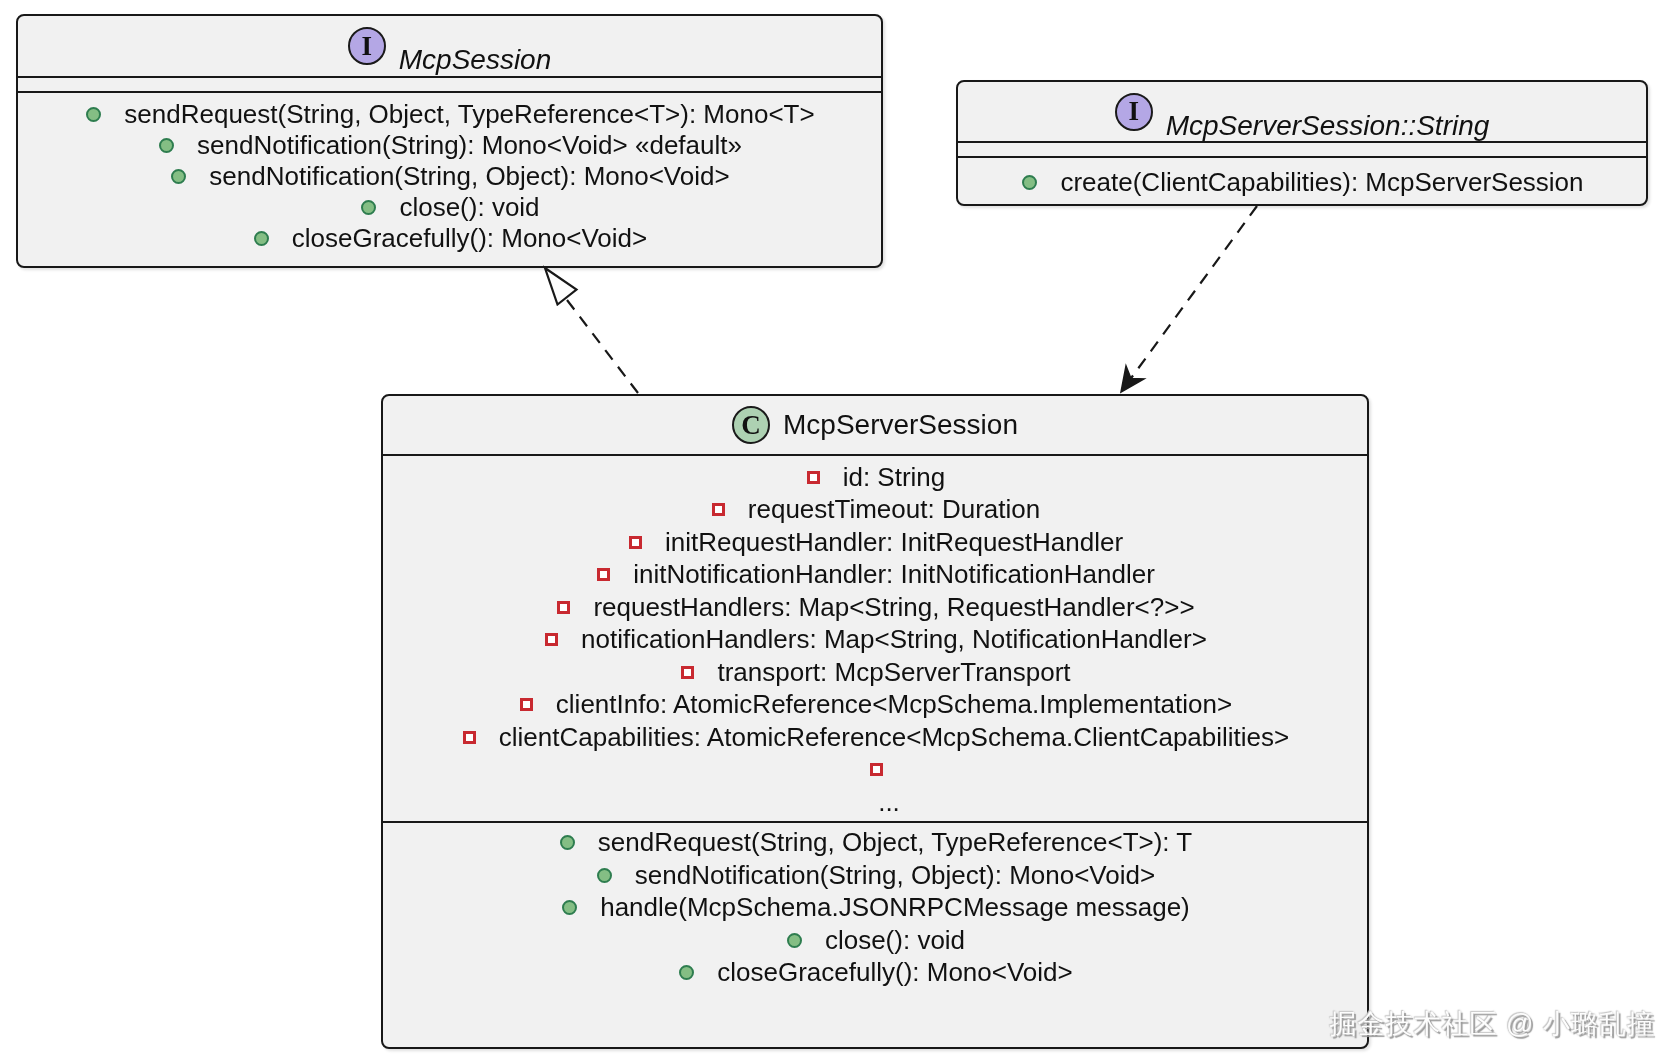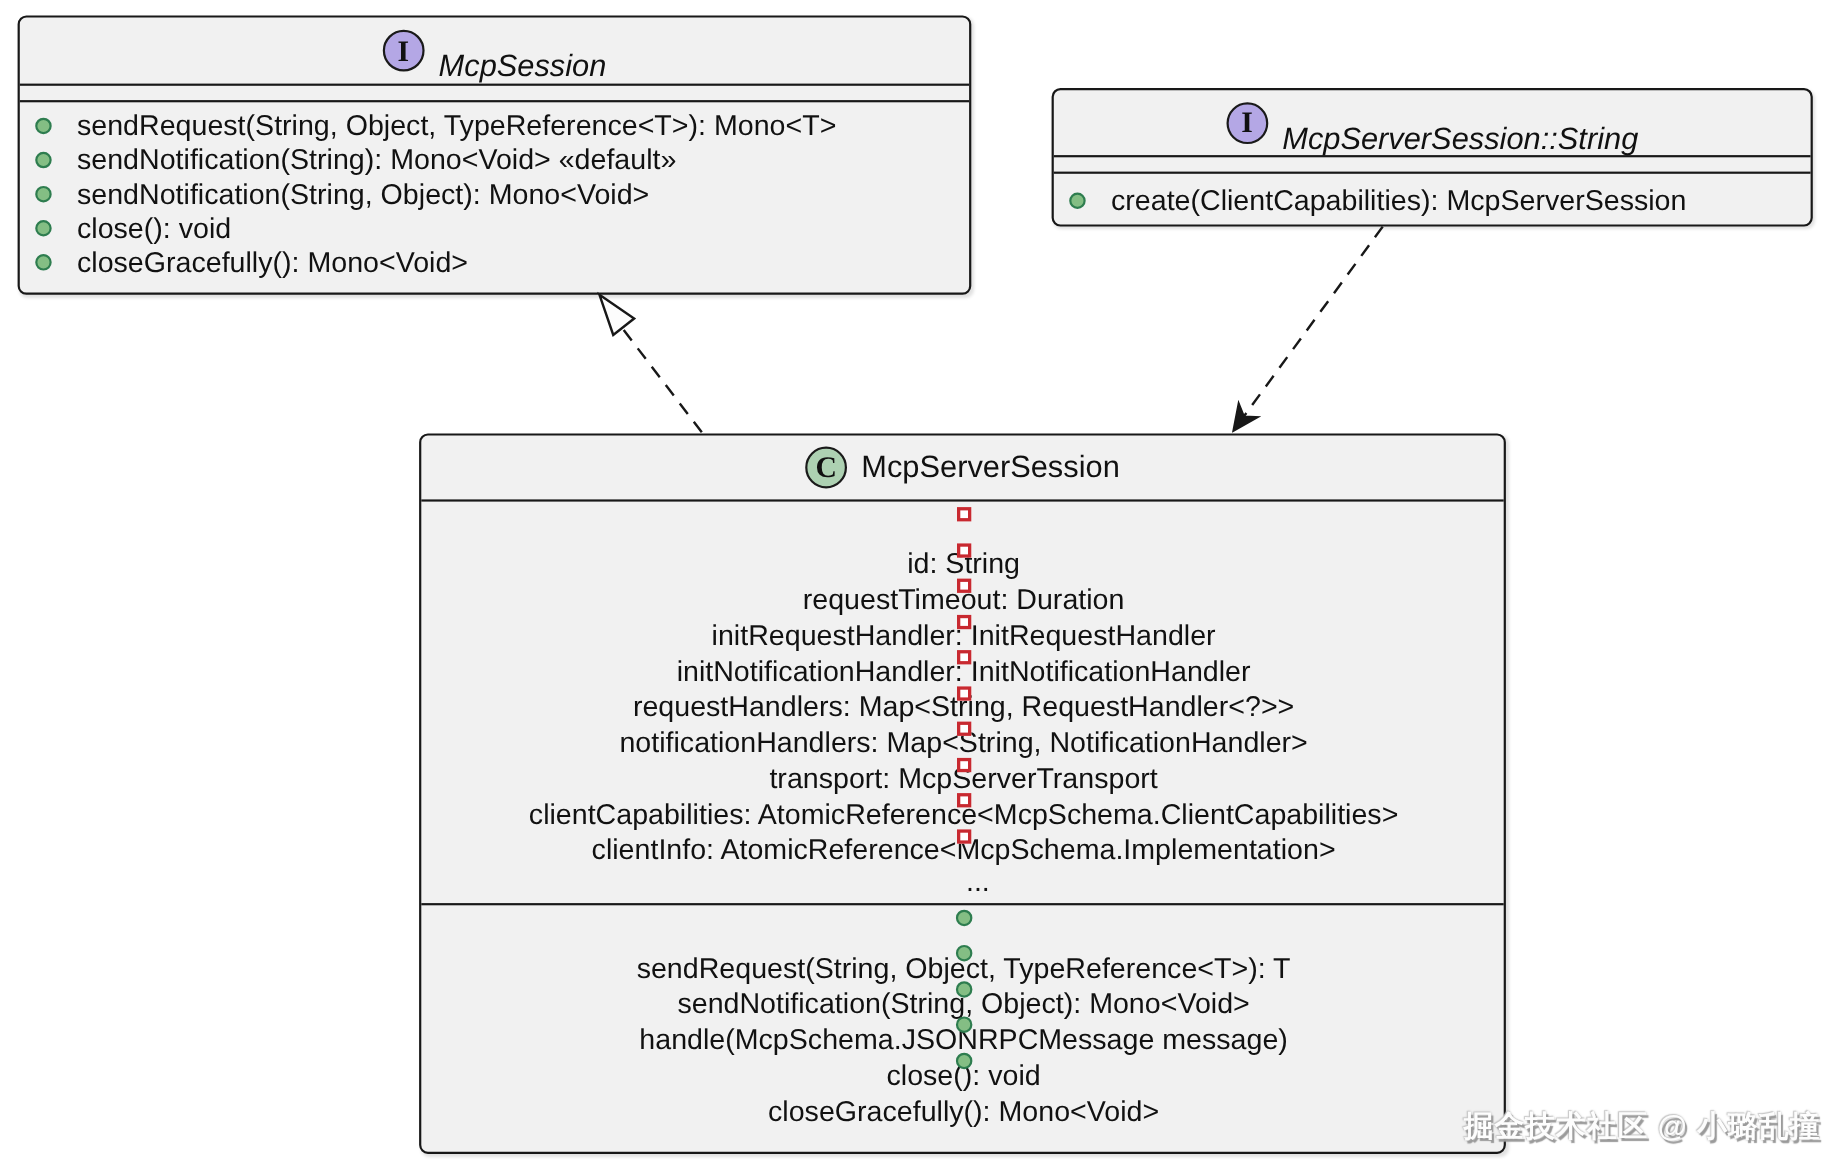--- a/index.html
+++ b/index.html
@@ -39,21 +39,21 @@
   }
   .kind-icon.interface { background:var(--interface-icon); }
   .kind-icon.class { background:var(--class-icon); }
   .box-title { font-size:28px; }
   .box-title.italic { font-style:italic;margin-top:28px; }
 
   .compartment-empty { height:15px; border-bottom:2px solid var(--box-border); }
   .compartment { padding:6px 12px 4px 14px; }
   .compartment.with-top-border { border-top:2px solid var(--box-border); }
 
-  .row { display:flex; align-items:center; gap:23px; white-space:nowrap; }
+  .row { display:flex; align-items:center; gap:23px; white-space:nowrap;justify-content:center; }
   .row .m-text, .row .f-text { font-size:26px; }
   .m-icon {
     width:15px; height:15px; border-radius:50%; flex:0 0 auto;
     background:var(--method-icon-fill);
     border:2px solid var(--method-icon-border);
   }
   .f-icon {
     width:13px; height:13px; flex:0 0 auto;
     background:#ffffff;
     border:3px solid var(--field-icon-border);
@@ -65,29 +65,29 @@
   #box-mcp-session .box-header { height:62px; }
   #box-mcp-session .row { height:31px; }
 
   #box-factory       { left:956px; top:80px;  width:692px; height:126px; }
   #box-factory .box-header { height:61px; }
   #box-factory .compartment { padding-top:7px; }
   #box-factory .row { height:34px; }
 
   #box-server-session{ left:381px; top:394px; width:988px; height:655px; }
   #box-server-session .box-header { height:60px; }
-  #box-server-session .row { height:32.5px;flex-direction:column; }
+  #box-server-session .row { height:32.5px; }
   #box-server-session .fields { padding-top:5px; padding-bottom:2px; }
   #box-server-session .methods { padding-top:4px; }
 
   .arrow-layer { position:absolute; left:0; top:0; pointer-events:none; }
 
   .watermark {
     position:absolute; right:8px; top:1006px;
-    font-size:27px; font-weight:bold; letter-spacing:1px;
+    font-size:27px; font-weight:normal; letter-spacing:1px;
     color:#fdfdfd;
     text-shadow: 2px 2px 1px #9a9a9a, -1px -1px 1px #c8c8c8, 0 0 2px #aaaaaa;
     white-space:nowrap;
   }
 </style>
 </head>
 <body>
 
 <div class="stage">
 
@@ -164,25 +164,25 @@
       <div class="row">
         <span class="f-icon"></span>
         <span class="f-text">notificationHandlers: Map&lt;String, NotificationHandler&gt;</span>
       </div>
       <div class="row">
         <span class="f-icon"></span>
         <span class="f-text">transport: McpServerTransport</span>
       </div>
       <div class="row">
         <span class="f-icon"></span>
+        <span class="f-text">clientInfo: AtomicReference&lt;McpSchema.Implementation&gt;</span>
+      </div>
+      <div class="row">
+        <span class="f-icon"></span>
         <span class="f-text">clientCapabilities: AtomicReference&lt;McpSchema.ClientCapabilities&gt;</span>
-      </div>
-      <div class="row">
-        <span class="f-icon"></span>
-        <span class="f-text">clientInfo: AtomicReference&lt;McpSchema.Implementation&gt;</span>
       </div>
       <div class="row">
         <span class="f-icon"></span>
       </div>
       <div class="row ellipsis-row">...</div>
     </div>
     <div class="compartment methods with-top-border">
       <div class="row">
         <span class="m-icon"></span>
         <span class="m-text">sendRequest(String, Object, TypeReference&lt;T&gt;): T</span>

